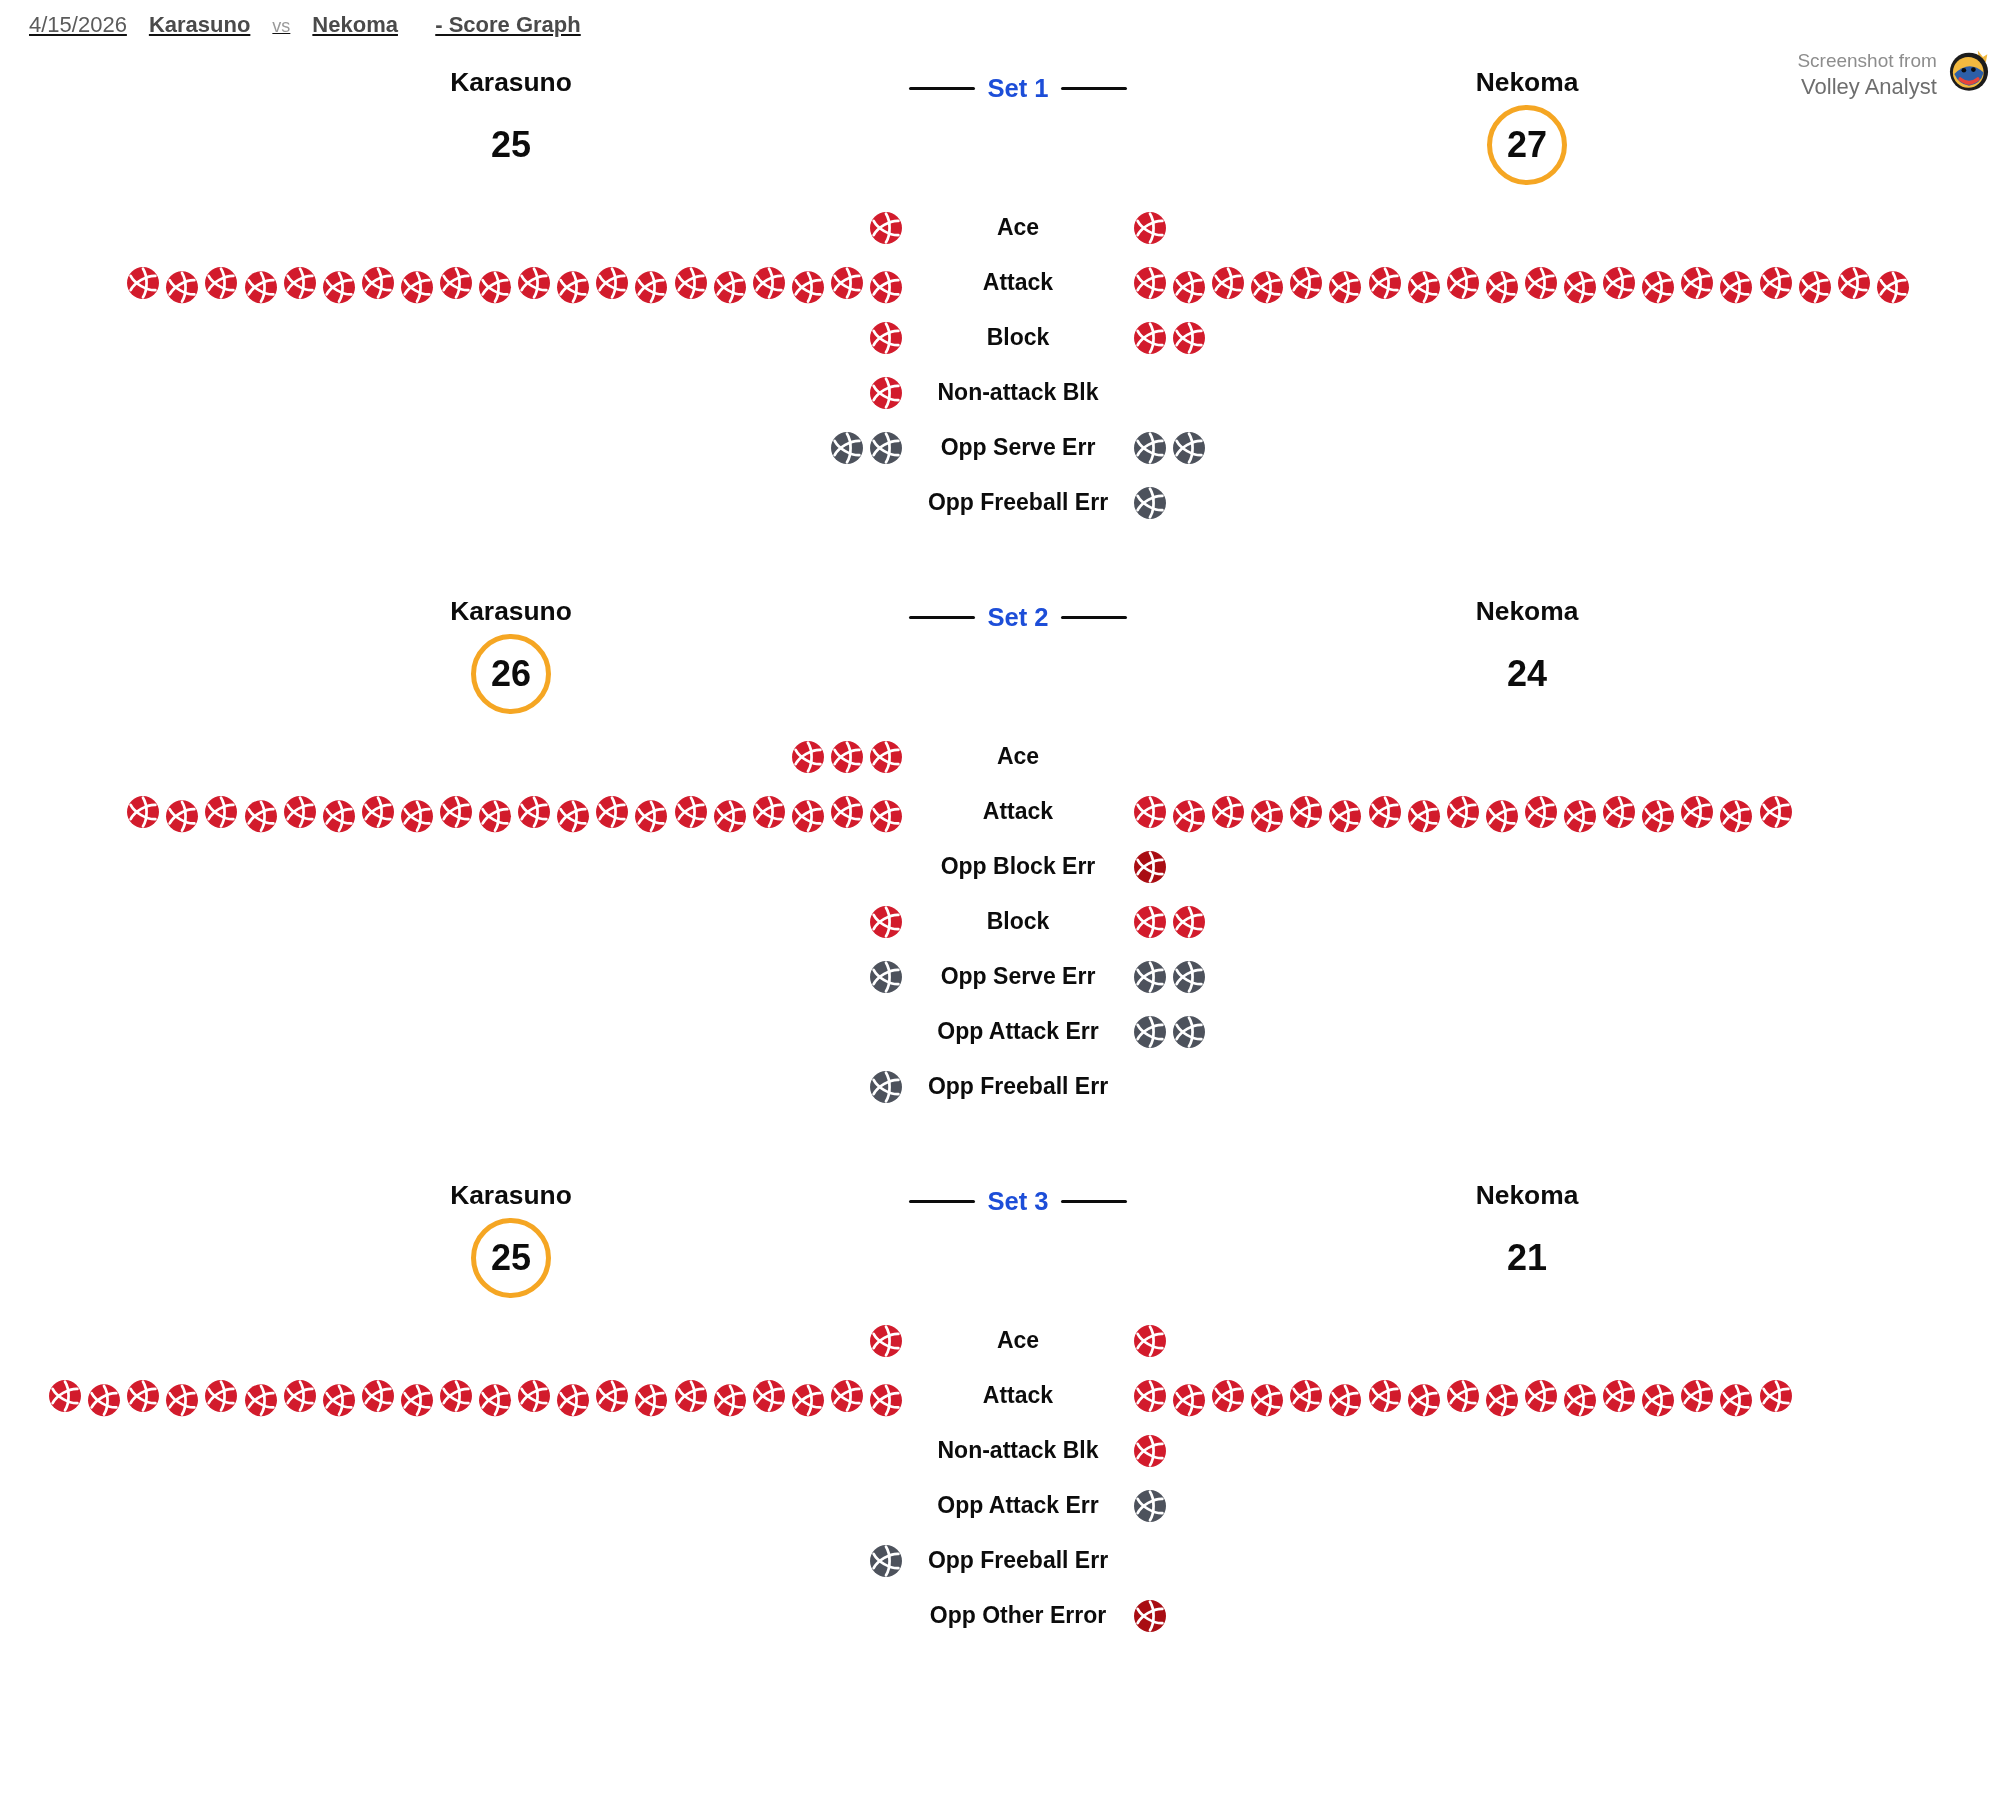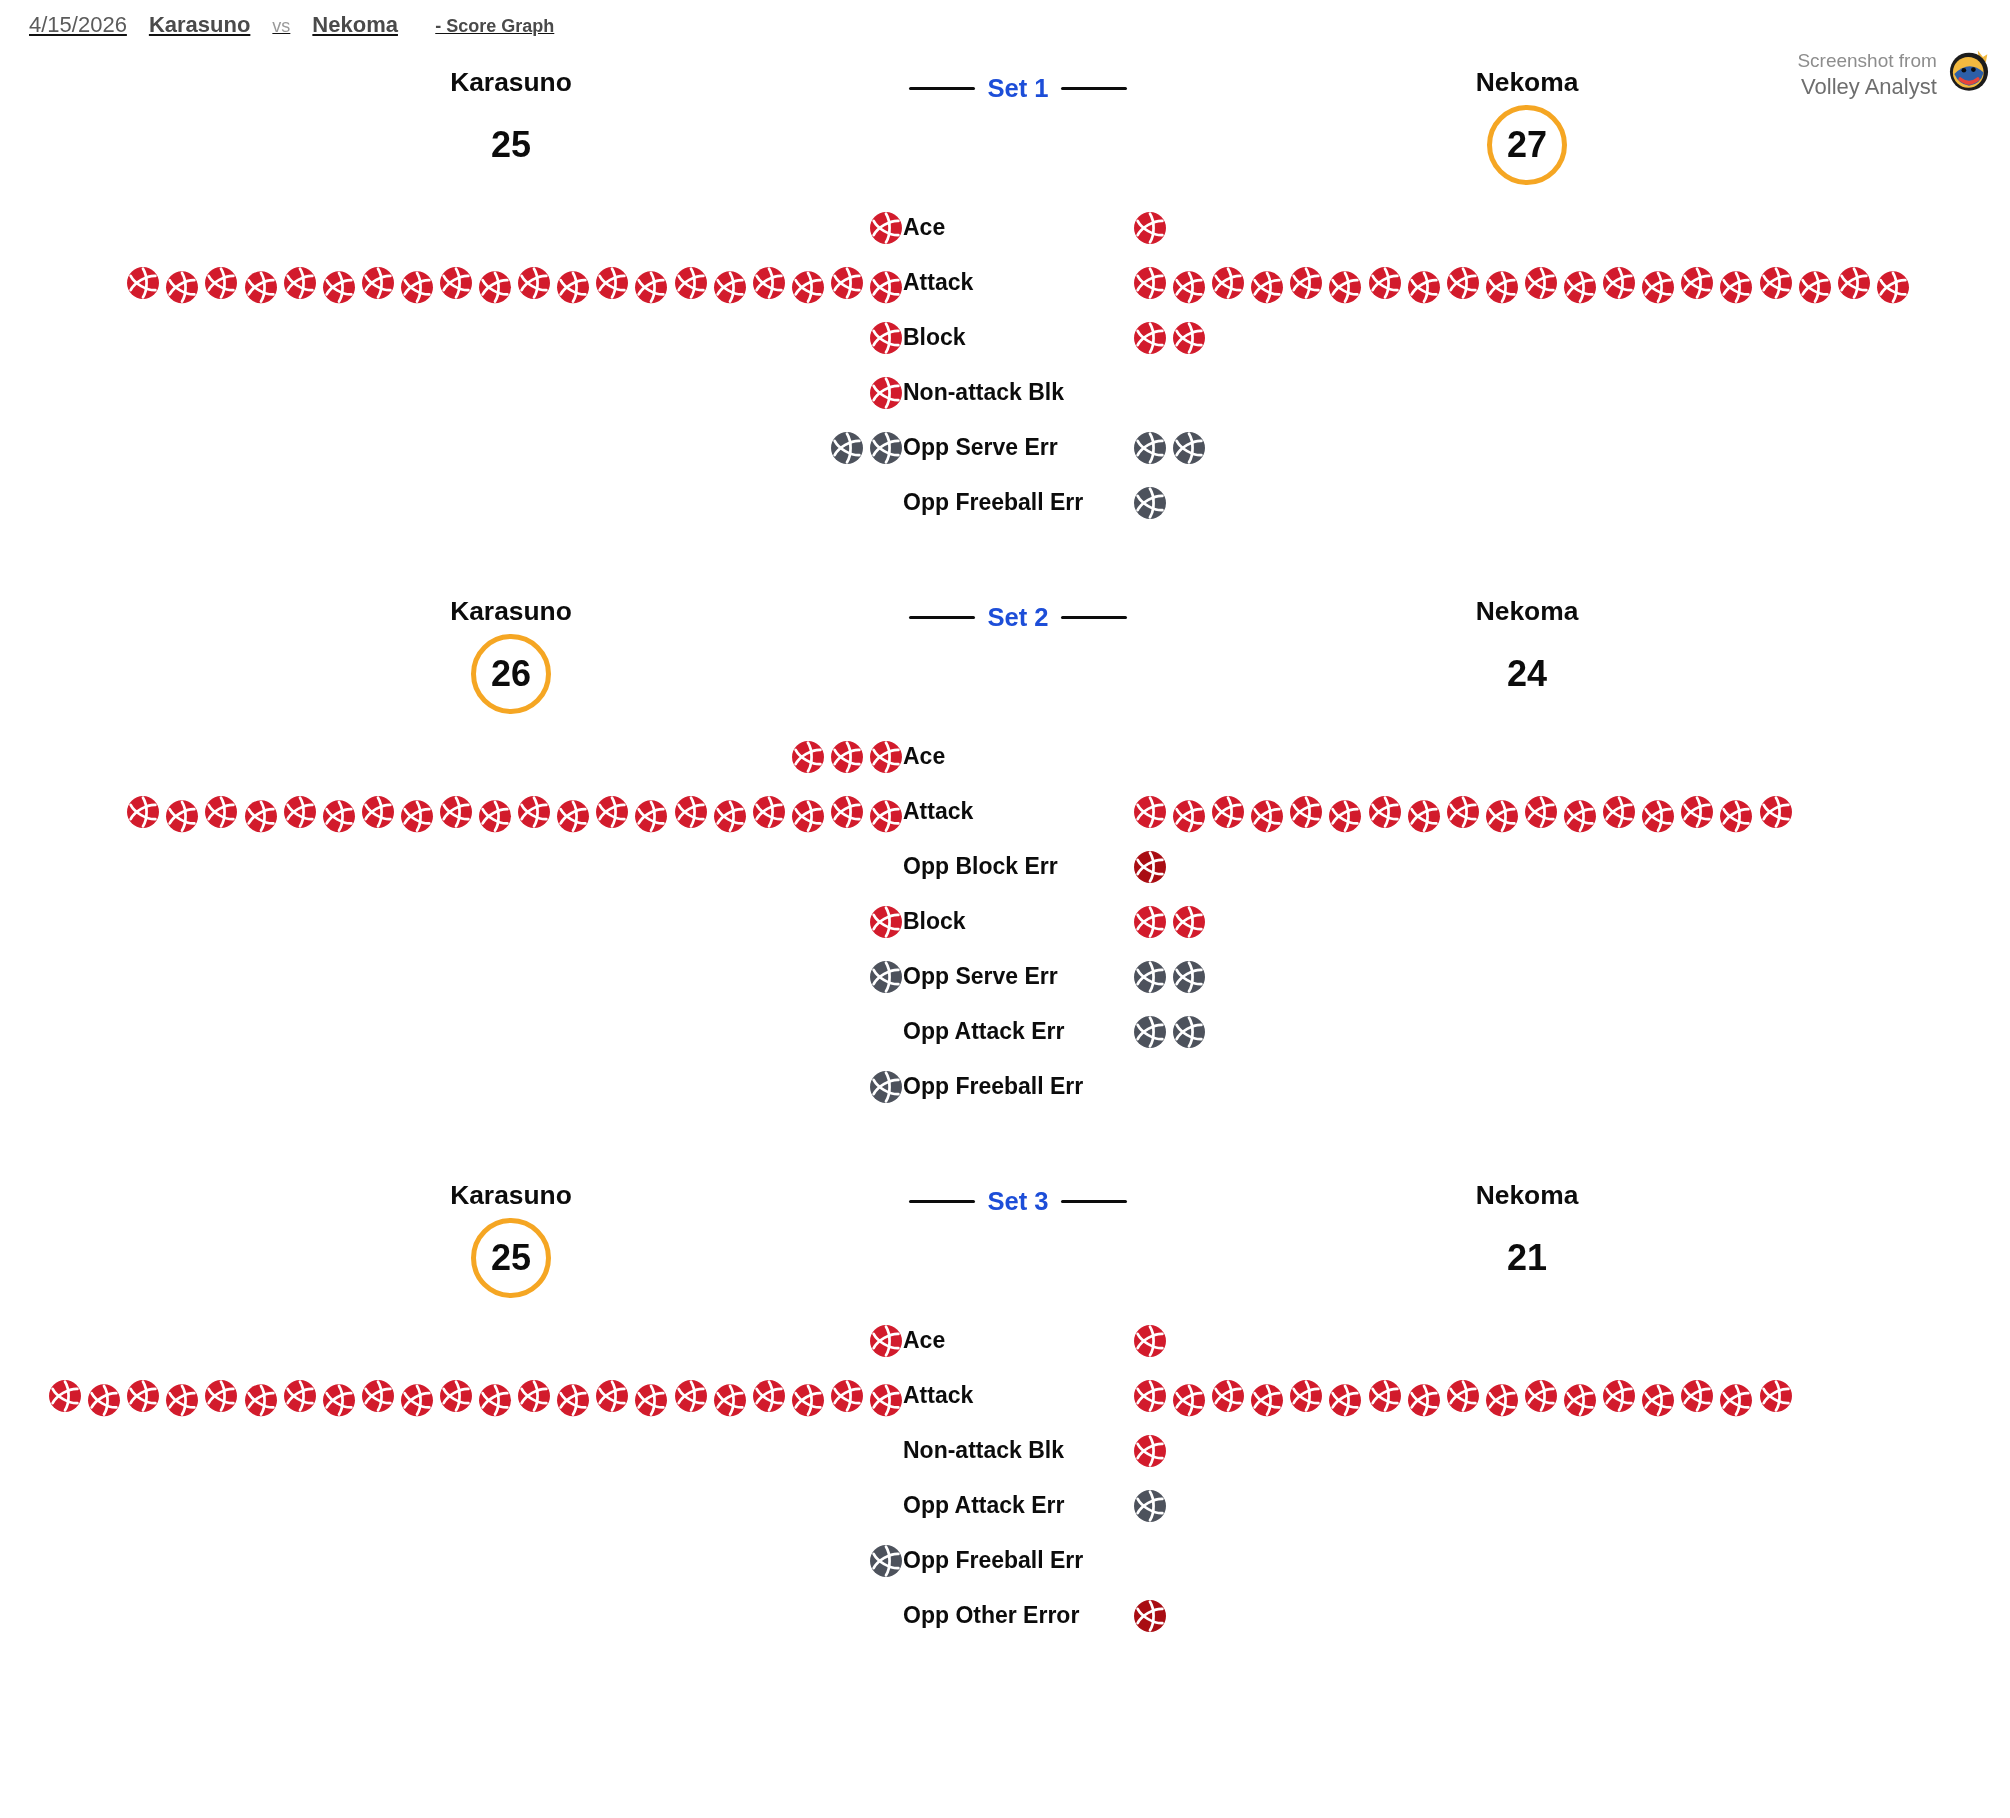--- a/index.html
+++ b/index.html
@@ -7,21 +7,21 @@
     width:2010px;height:1819px;position:relative;overflow:hidden;
     font-family:"Liberation Sans",sans-serif;color:#111;
   }
   .page{padding:0 17px;}
 
   
   .top-header{display:flex;align-items:baseline;gap:22px;padding:12px 8.5px 0 12px;text-decoration:underline;}
   .date{font-size:22px;color:#5b5b5b;}
   .hdr-team{font-size:22px;font-weight:700;color:#4a4a4a;}
   .hdr-vs{font-size:18px;color:#9a9a9a;text-align:center;}
-  .hdr-suffix{font-size:18px;font-weight:700;color:#4a4a4a;margin-left:15.3px;text-align:center;}
+  .hdr-suffix{font-size:22px;font-weight:700;color:#4a4a4a;margin-left:15.3px;text-align:center;}
 
   .watermark{position:absolute;top:5px;right:19px;display:flex;align-items:flex-start;gap:10.2px;margin-top:44px;}
   .wm-text{text-align:right;line-height:1.25;}
   .wm-line1{font-size:19px;color:#8d8d8d;}
   .wm-line2{font-size:22px;color:#6e6e6e;}
 
   
   .set-section{margin-top:29px;}
   .set-section + .set-section{margin-top:66px;}
 
@@ -39,21 +39,21 @@
 
   .set-label-wrap{display:flex;align-items:center;justify-content:center;gap:12px;padding-top:6.8px;}
   .set-label{font-size:25.6px;font-weight:700;color:#1d4ed8;white-space:nowrap;}
   .set-line{width:66px;height:3.4px;background:#0c0c0c;border-radius:1.7px;}
 
   .rows{margin-top:15.3px;}
   .stat-row{display:grid;grid-template-columns:886px 230px 1fr;height:55px;align-items:center;}
   .balls{display:flex;gap:5.1px;align-items:center;}
   .balls.left{justify-content:flex-end;}
   .balls.right{justify-content:flex-start;}
-  .stat-label{font-size:23px;font-weight:700;color:#0c0c0c;white-space:nowrap;}
+  .stat-label{font-size:23px;font-weight:700;color:#0c0c0c;text-align:center;white-space:nowrap;}
 
   .ball{width:34px;height:34px;flex:0 0 auto;display:block;}
   .balls.many .ball:nth-child(even){transform:translateY(4.3px);}
   .c-red{color:var(--red,#D21B2C);}
   .c-darkred{color:var(--darkred,#A90D13);}
   .c-gray{color:var(--gray,#4D525C);}
 </style>
 </head>
 <body>
 

